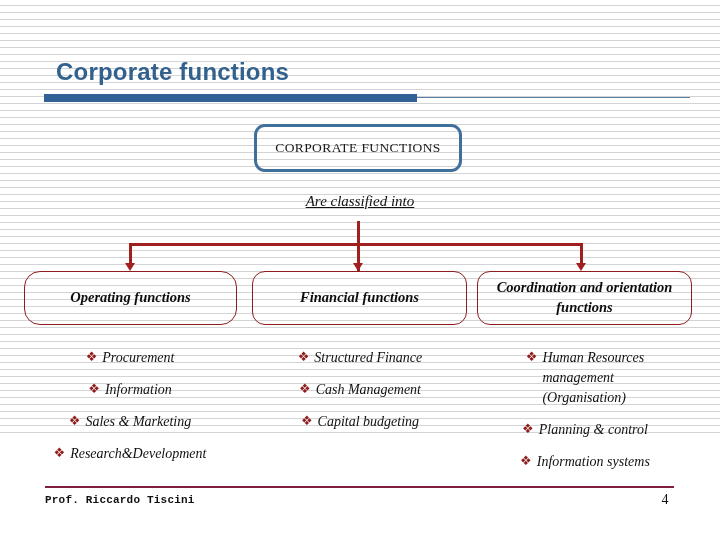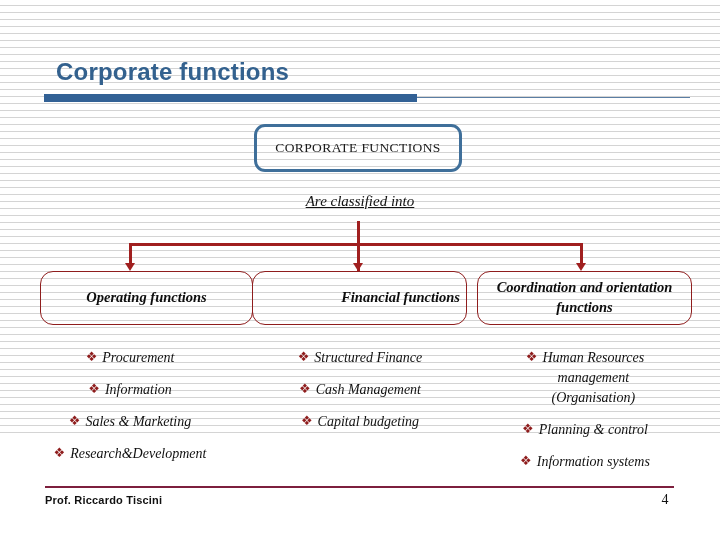--- a/index.html
+++ b/index.html
@@ -154,22 +154,22 @@
   }
   .cat-box .catlabel {
     font-family: "Liberation Serif", serif;
     font-style: italic;
     font-weight: bold;
     font-size: 14.5px;
     color: #0d0d0d;
     line-height: 1.35;
     padding: 0 6px;
   }
-  #cat-box-0 { left: 40px;  width: 213px; }
-  #cat-box-1 { left: 252px; width: 215px; justify-content: flex-end; }
+  #cat-box-0 { left: 24px;  width: 213px; border-radius: 16px; }
+  #cat-box-1 { left: 252px; width: 215px; }
   #cat-box-2 { left: 477px; width: 215px; align-items: center; }
 
   
   .bullet-col {
     position: absolute;
     top: 348px;
   }
   #bullet-col-0 { left: 22px;  width: 216px; }
   #bullet-col-1 { left: 252px; width: 216px; }
   #bullet-col-2 { left: 476px; width: 218px; }
@@ -187,38 +187,38 @@
   }
   .bullet-glyph {
     color: #8f1d1d;
     font-style: normal;
     font-size: 13px;
     line-height: 1.42;
     margin-right: 5px;
     flex: 0 0 auto;
   }
   .bullet-text {
-    text-align: center;
+    text-align: left;
     white-space: pre-line;
   }
 
   
   #footer-rule {
     position: absolute;
     left: 45px;
     top: 486px;
     width: 629px;
     height: 2px;
     background-color: #7d1f3d;
   }
   #footer-author {
     position: absolute;
     left: 45px;
     top: 494px;
-    font-family: Liberation Sans, sans-serif;
+    font-family: Liberation Mono, monospace;
     font-weight: bold;
     font-size: 11px;
     color: #111111;
     letter-spacing: 0.2px;
   }
   #footer-page {
     position: absolute;
     left: 650px;
     top: 492px;
     width: 30px;

